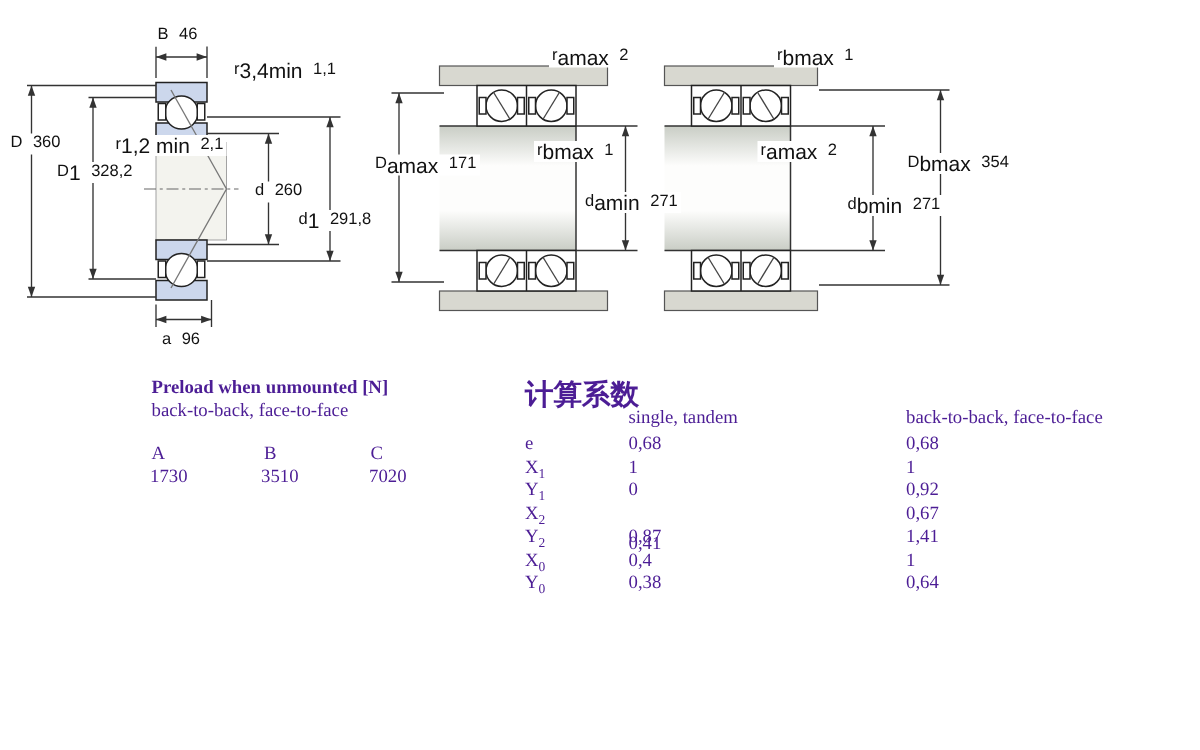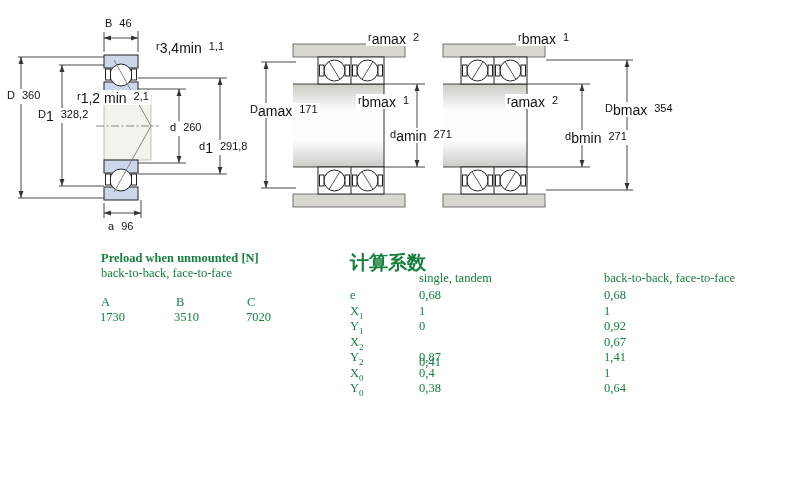--- a/index.html
+++ b/index.html
@@ -5,21 +5,21 @@
   html,body{margin:0;padding:0;background:#fff;}
   #stage{position:relative;width:800px;height:500px;background:#ffffff;overflow:hidden;
          font-family:"Liberation Sans","DejaVu Sans",sans-serif;color:#1a1a1a;}
   #diagram-svg{position:absolute;left:0;top:0;}
   
   .dim{position:absolute;font-size:11px;line-height:12px;white-space:nowrap;
        background:#ffffff;padding:0 2px;color:#111;}
   .dim sub{font-size:14px;line-height:1;}
   .dim .v{margin-left:7px;}
   
-  .ser{font-family:"Liberation Serif","DejaVu Serif",serif;font-size:12.5px;color:#15803d;}
+  .ser{font-family:"Liberation Serif","DejaVu Serif",serif;font-size:12.5px;color:#4c1d95;}
   .abs{position:absolute;white-space:nowrap;}
   .bold{font-weight:bold;}
   .fsub sub{font-size:9px;line-height:1;}
 </style>
 </head>
 <body>
 
 <div id="stage">
 
   <svg id="diagram-svg" width="800" height="245" viewBox="0 0 800 245">

